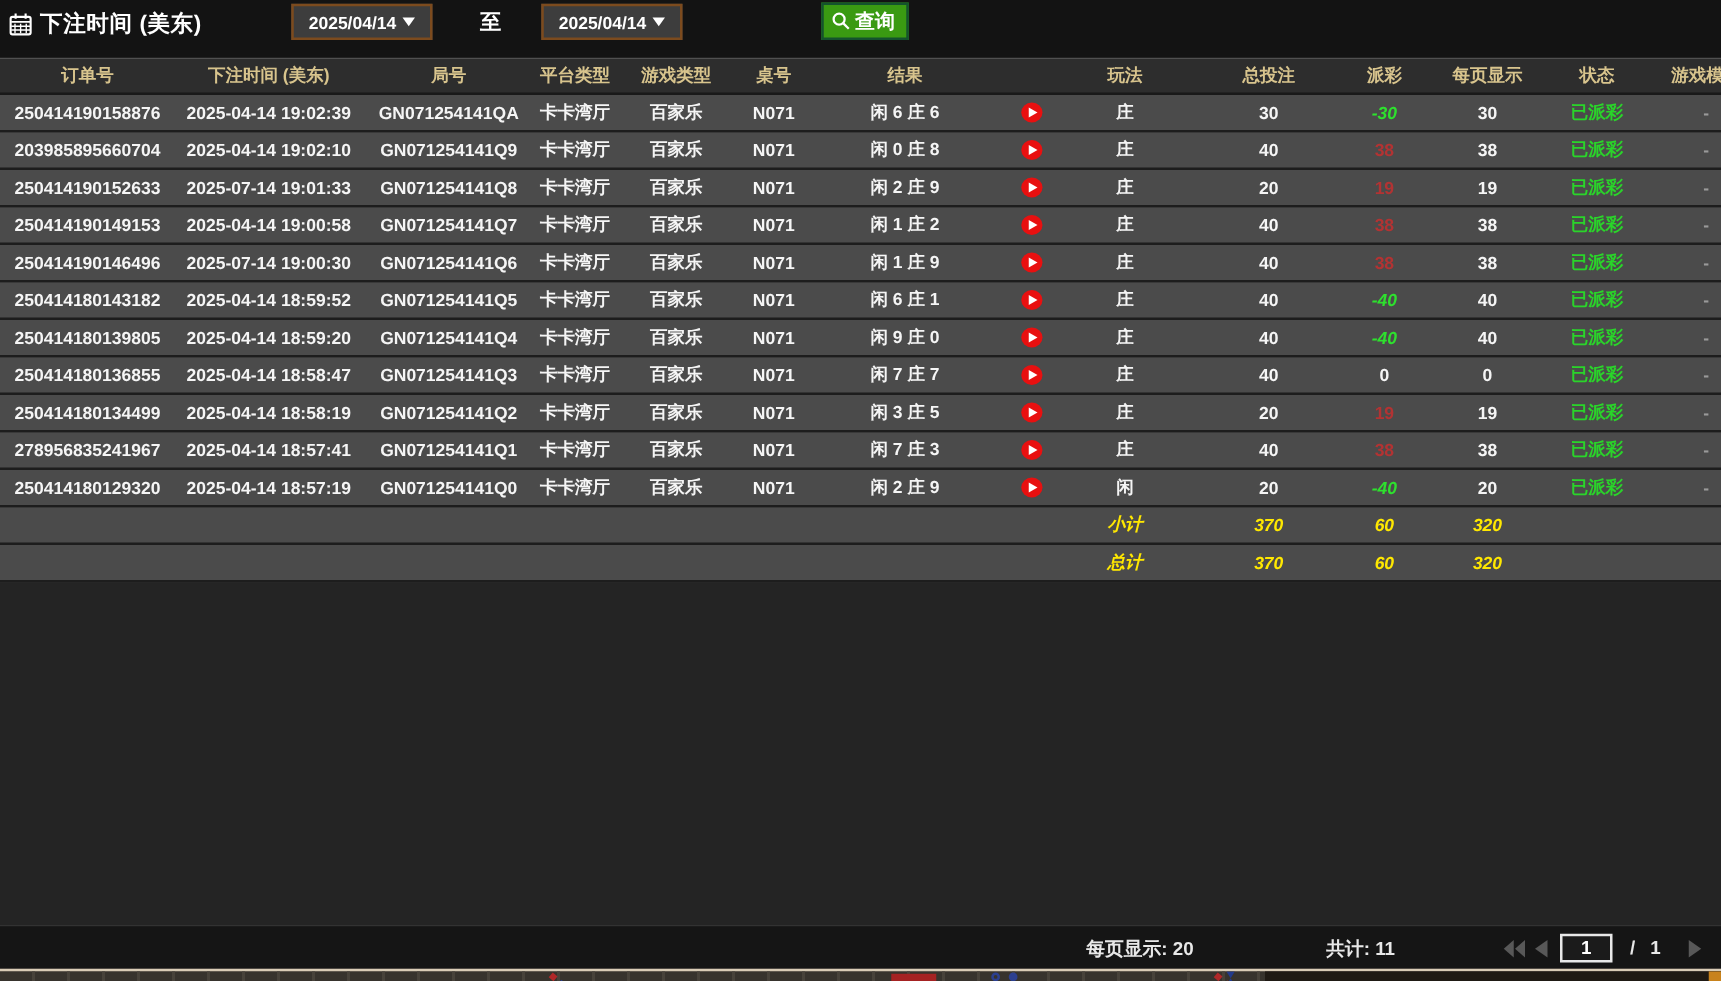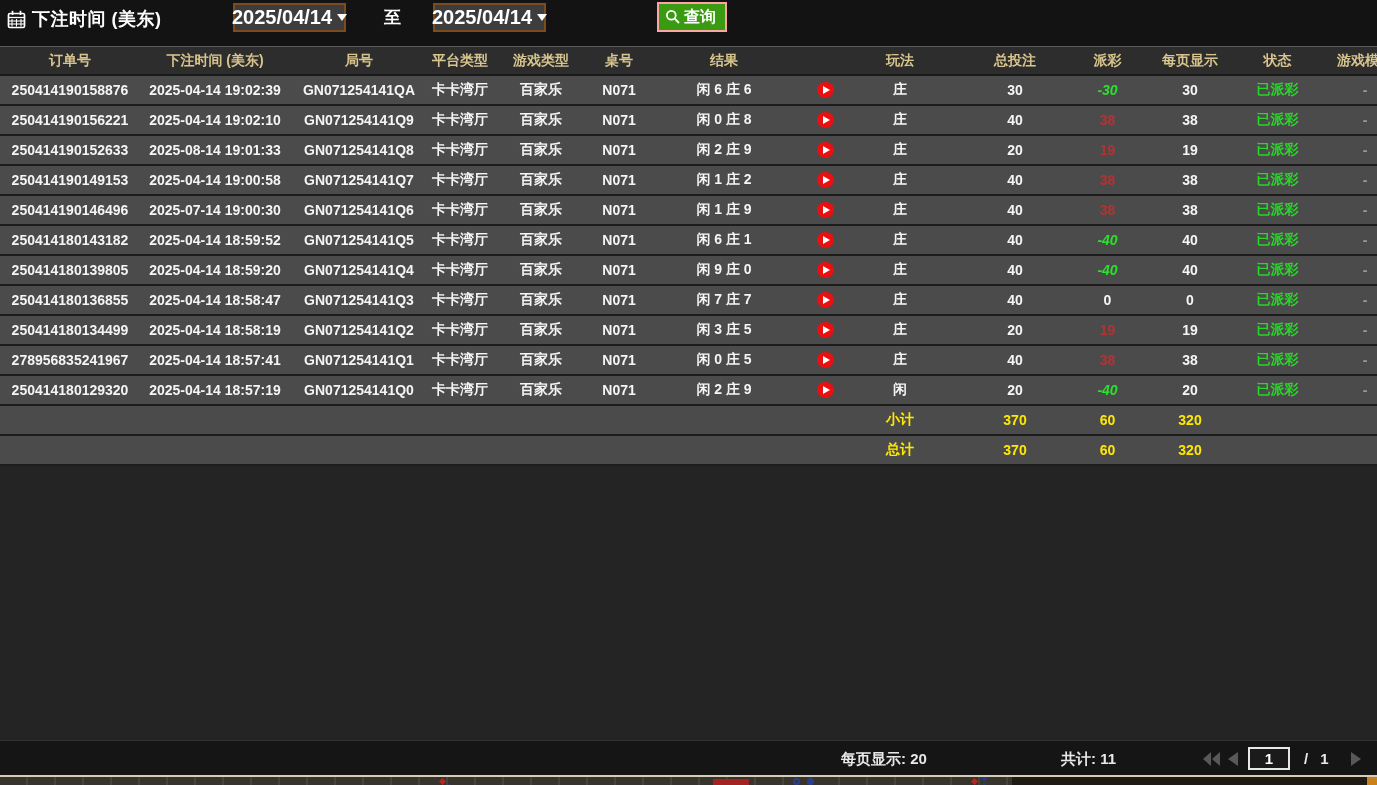--- a/index.html
+++ b/index.html
@@ -11,30 +11,30 @@
   }
 
   
   .topbar { position:relative; height:46px; background:#131313; flex:0 0 auto; }
   .title-wrap { position:absolute; left:7px; top:7px; display:flex; align-items:center; gap:6px; }
   .title { font-size:18px; font-weight:bold; color:#ffffff; letter-spacing:0.5px; }
   .cal-icon { width:19px; height:19px; display:block; }
   .date-box {
     position:absolute; top:3px; width:113px; height:29px;
     background:#3d3d3d; border:2px solid #7c4b1e;
-    color:#fff; font-size:20px; font-weight:bold;
+    color:#fff; font-size:14px; font-weight:bold;
     display:flex; align-items:center; justify-content:center; gap:5px;
     cursor:pointer;
   }
   .date-from { left:233px; } .date-to { left:433px; }
   .dd-arrow { width:0; height:0; border-left:5px solid transparent; border-right:5px solid transparent; border-top:7px solid #ffffff; }
   .to-label { position:absolute; left:384px; top:6px; font-size:17px; font-weight:bold; color:#fff; }
   .query-btn {
     position:absolute; left:657px; top:2px; height:30px; padding:0 9px 0 6px;
-    background:var(--accent-green-button,#3a9a12); border:2px solid #fca5a5;
+    background:var(--accent-green-button,#3a9a12); border:2px solid #14532d;
     color:#fff; font-size:16px; font-weight:bold;
     display:flex; align-items:center; gap:3px; cursor:pointer;
   }
   .mag-icon { width:16px; height:16px; display:block; }
 
   
   .table-wrap { flex:0 0 auto; overflow:hidden; width:1377px; }
   .trow, .thead {
     width:1420px; display:grid;
     grid-template-columns:140px 150px 138px 64px 98px 58px 152px 50px 100px 130px 55px 110px 65px 110px;
@@ -48,36 +48,36 @@
     display:flex; align-items:center; justify-content:center;
     white-space:nowrap; overflow:hidden;
   }
   .trow { background:#4b4b4b; height:30px; border-bottom:2px solid #1d1d1d;
           font-size:14px; font-weight:bold; color:#f5f5f5; }
   .pc-red   { color:var(--payout-positive-red,#b23333); }
   .pc-green { color:var(--payout-negative-green,#2ee02e);font-style:italic; }
   .pc-white { color:#f5f5f5; }
   .cell-status { color:var(--status-paid-green,#2ad42a); }
   .cell-mode { color:#9a9a9a; }
-  .total-row .yellow { color:var(--totals-yellow,#ffe800); }
+  .total-row .yellow { color:var(--totals-yellow,#ffe800);font-style:italic; }
   .play-btn {
     width:17px; height:16px; border-radius:50%; background:#e81010;
     position:relative; cursor:pointer; display:inline-block;
   }
   .play-btn::after {
     content:""; position:absolute; left:6px; top:4px;
     border-left:7px solid #ffffff; border-top:4px solid transparent; border-bottom:4px solid transparent;
   }
 
   .empty-area { flex:1 1 auto; background:#242424; }
 
   
   .bottombar { position:relative; height:35px; background:#151515; border-top:1px solid #323232; flex:0 0 auto;
                font-size:15px; font-weight:bold; color:#e8e8e8; }
-  .page-size { position:absolute; left:841px; top:9px; }
+  .page-size { position:absolute; left:869px; top:9px; }
   .total-count { position:absolute; left:1061px; top:9px; }
   .pager { position:absolute; left:1203px; top:6px; display:flex; align-items:center; gap:8px; }
   .tri-l { width:0; height:0; border-top:7px solid transparent; border-bottom:7px solid transparent; border-right:10px solid #585858; display:inline-block; }
   .tri-r { width:0; height:0; border-top:7px solid transparent; border-bottom:7px solid transparent; border-left:10px solid #585858; display:inline-block; }
   .first-icon { display:flex; gap:1px; cursor:pointer; } .first-icon .tri-l { border-right-width:8px; }
   .prev-icon, .next-icon { cursor:pointer; display:flex; }
   .page-box {
     width:42px; height:23px; background:#1b1b1b; border:2px solid #e8e8e8;
     display:flex; align-items:center; justify-content:center;
     color:#fff; font-size:15px; font-weight:bold; margin:0 2px;
@@ -171,41 +171,41 @@
         </div>
       <div>庄</div>
       <div>30</div>
       <div class="pc-green">-30</div>
       <div>30</div>
       <div class="cell-status">已派彩</div>
       <div class="cell-mode">-</div>
     </div>
 
     <div class="trow">
-      <div>250414190156221</div>
+      <div>203985895660704</div>
       <div>2025-04-14 19:02:10</div>
       <div>GN071254141Q9</div>
       <div>卡卡湾厅</div>
       <div>百家乐</div>
       <div>N071</div>
       <div>闲 0 庄 8</div>
       <div>
           <span class="play-btn"></span>
         </div>
       <div>庄</div>
       <div>40</div>
       <div class="pc-red">38</div>
       <div>38</div>
       <div class="cell-status">已派彩</div>
       <div class="cell-mode">-</div>
     </div>
 
     <div class="trow">
       <div>250414190152633</div>
-      <div>2025-08-14 19:01:33</div>
+      <div>2025-07-14 19:01:33</div>
       <div>GN071254141Q8</div>
       <div>卡卡湾厅</div>
       <div>百家乐</div>
       <div>N071</div>
       <div>闲 2 庄 9</div>
       <div>
           <span class="play-btn"></span>
         </div>
       <div>庄</div>
       <div>20</div>
@@ -329,21 +329,21 @@
       <div class="cell-mode">-</div>
     </div>
 
     <div class="trow">
       <div>278956835241967</div>
       <div>2025-04-14 18:57:41</div>
       <div>GN071254141Q1</div>
       <div>卡卡湾厅</div>
       <div>百家乐</div>
       <div>N071</div>
-      <div>闲 0 庄 5</div>
+      <div>闲 7 庄 3</div>
       <div>
           <span class="play-btn"></span>
         </div>
       <div>庄</div>
       <div>40</div>
       <div class="pc-red">38</div>
       <div>38</div>
       <div class="cell-status">已派彩</div>
       <div class="cell-mode">-</div>
     </div>

